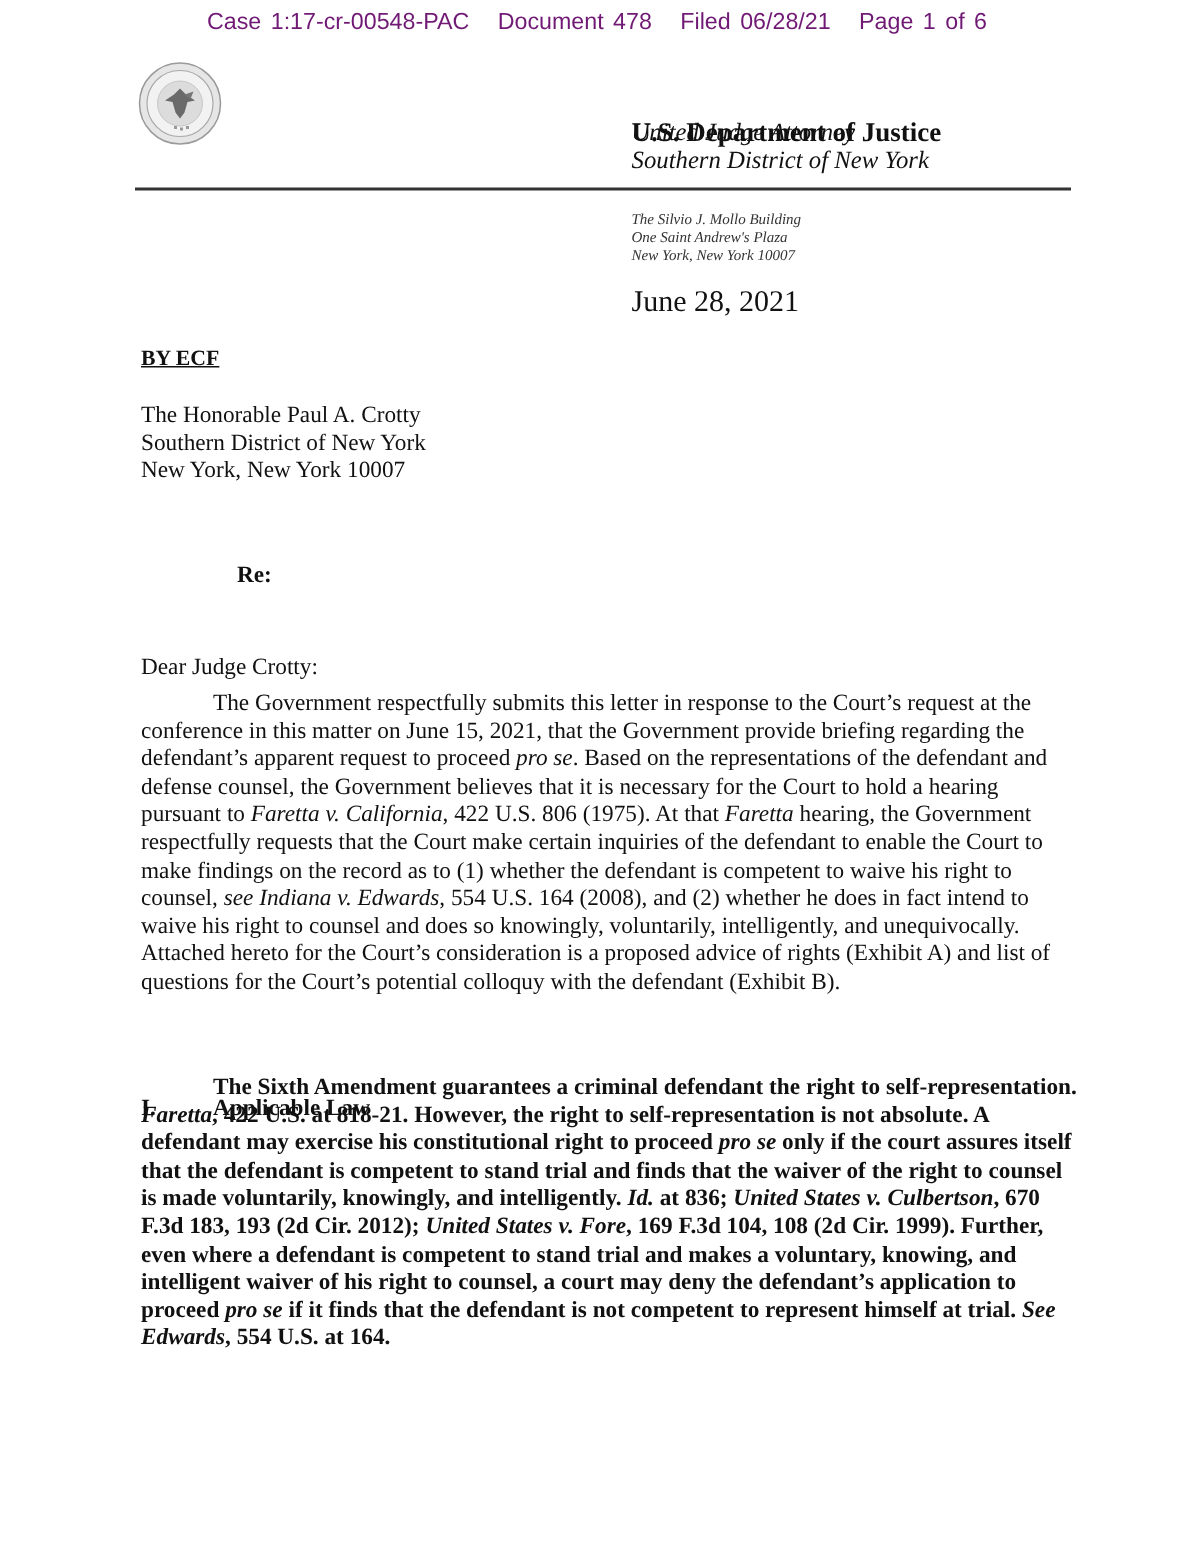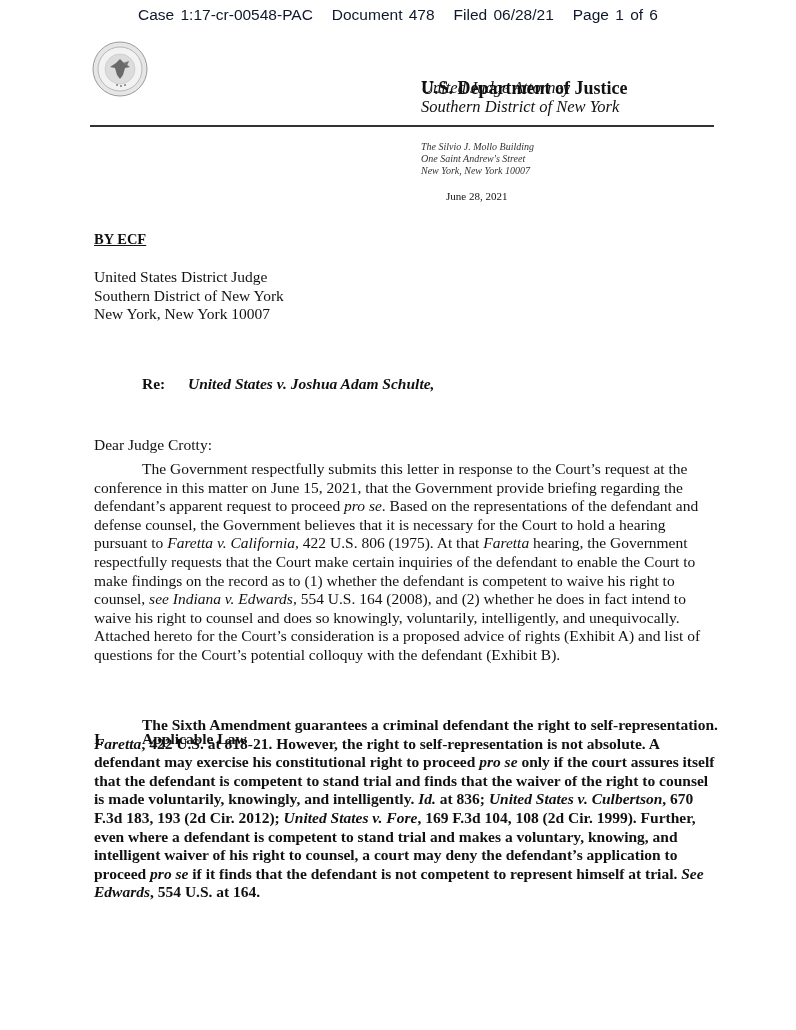--- a/index.html
+++ b/index.html
@@ -1,30 +1,30 @@
 <!DOCTYPE html>
 <html><head>
 <meta charset="utf-8">
 <style>
   html, body { margin: 0; padding: 0; background: #ffffff; }
   body { width: 796px; height: 1030px; position: relative; overflow: hidden;
          font-family: "Liberation Serif", serif; color: #111; }
   .abs { position: absolute; }
   .ecf-header { top: 6px; left: 0; width: 796px; text-align: center;
-                font-family: "Liberation Sans", sans-serif; font-size: 15.5px; color: #0f172a;
+                font-family: "Liberation Sans", sans-serif; font-size: 15.5px; color: #701a75;
                 word-spacing: 2px; white-space: pre; }
   .seal { left: 92px; top: 41px; width: 56px; height: 56px; }
   .doj { left: 421px; top: 42px; font-weight: bold; font-size: 18px; margin-top: 36px; }
   .usa { left: 421px; top: 78px; font-style: italic; font-size: 16.5px; line-height: 19px; }
   .rule { left: 90px; top: 125px; width: 624px; height: 2px; background: #333; }
   .addr { left: 421px; top: 141px; font-style: italic; font-size: 10px; line-height: 12px; color: #333; }
-  .date { left: 446px; top: 190px; font-size: 11px; }
+  .date { left: 421px; top: 190px; font-size: 20px; }
   .byecf { left: 94px; top: 231px; font-weight: bold; font-size: 14.5px; text-decoration: underline; }
   .recipient { left: 94px; top: 268px; font-size: 15.5px; line-height: 18.5px; }
-  .re-label { left: 142px; top: 375px; font-weight: bold; font-size: 15.5px; }
+  .re-label { left: 158px; top: 375px; font-weight: bold; font-size: 15.5px; }
   .re-case { left: 188px; top: 375px; font-weight: bold; font-size: 15.5px; line-height: 18.5px; }
   .re-case .t { font-style: italic; }
   .salutation { left: 94px; top: 424px; font-size: 15.5px; margin-top: 12px; }
   .para { left: 94px; width: 624px; font-size: 15.5px; line-height: 18.6px; text-align: left; }
   .p1 { top: 460px; }
   .p2 { top: 716px; font-weight: bold; }
   .indent { display: inline-block; width: 48px; }
   .heading { left: 94px; top: 714px; font-weight: bold; font-size: 15.5px; margin-top: 16px; }
   .heading .num { display: inline-block; width: 48px; }
   i { font-style: italic; }
@@ -46,36 +46,35 @@
 </svg>
 
 <div class="abs doj">U.S. Department of Justice</div>
 <div class="abs usa">
   <div>United Judge Attorney</div>
   <div>Southern District of New York</div>
 </div>
 <div class="abs rule"></div>
 <div class="abs addr">
   <div>The Silvio J. Mollo Building</div>
-  <div>One Saint Andrew's Street</div>
+  <div>One Saint Andrew's Plaza</div>
   <div>New York, New York 10007</div>
 </div>
 <div class="abs date">June 28, 2021</div>
 
 <div class="abs byecf">BY ECF</div>
 
 <div class="abs recipient">
-  <div>United States District Judge</div>
+  <div>The Honorable Paul A. Crotty</div>
   <div>Southern District of New York</div>
   <div>New York, New York 10007</div>
 </div>
 
 <div class="abs re-label">Re:</div>
 <div class="abs re-case">
-  <div class="t">United States v. Joshua Adam Schulte,</div>
 </div>
 
 <div class="abs salutation">Dear Judge Crotty:</div>
 
 <div class="abs para p1"><span class="indent"></span><span>The Government respectfully submits this letter in response to the Court’s request at the conference in this matter on June 15, 2021, that the Government provide briefing regarding the defendant’s apparent request to proceed </span><i>pro se</i><span>.  Based on the representations of the defendant and defense counsel, the Government believes that it is necessary for the Court to hold a hearing pursuant to </span><i>Faretta v. California</i><span>, 422 U.S. 806 (1975).  At that </span><i>Faretta</i><span> hearing, the Government respectfully requests that the Court make certain inquiries of the defendant to enable the Court to make findings on the record as to (1) whether the defendant is competent to waive his right to counsel, </span><i>see Indiana v. Edwards</i><span>, 554 U.S. 164 (2008), and (2) whether he does in fact intend to waive his right to counsel and does so knowingly, voluntarily, intelligently, and unequivocally.  Attached hereto for the Court’s consideration is a proposed advice of rights (Exhibit A) and list of questions for the Court’s potential colloquy with the defendant (Exhibit B).</span></div>
 
 <div class="abs heading"><span class="num">I.</span><span>Applicable Law</span></div>
 
 <div class="abs para p2"><span class="indent"></span><span>The Sixth Amendment guarantees a criminal defendant the right to self-representation. </span><i>Faretta</i><span>, 422 U.S. at 818-21.  However, the right to self-representation is not absolute.  A defendant may exercise his constitutional right to proceed </span><i>pro se</i><span> only if the court assures itself that the defendant is competent to stand trial and finds that the waiver of the right to counsel is made voluntarily, knowingly, and intelligently.  </span><i>Id.</i><span> at 836; </span><i>United States v. Culbertson</i><span>, 670 F.3d 183, 193 (2d Cir. 2012); </span><i>United States v. Fore</i><span>, 169 F.3d 104, 108 (2d Cir. 1999).  Further, even where a defendant is competent to stand trial and makes a voluntary, knowing, and intelligent waiver of his right to counsel, a court may deny the defendant’s application to proceed </span><i>pro se</i><span> if it finds that the defendant is not competent to represent himself at trial.  </span><i>See Edwards</i><span>, 554 U.S. at 164.</span></div>
 

